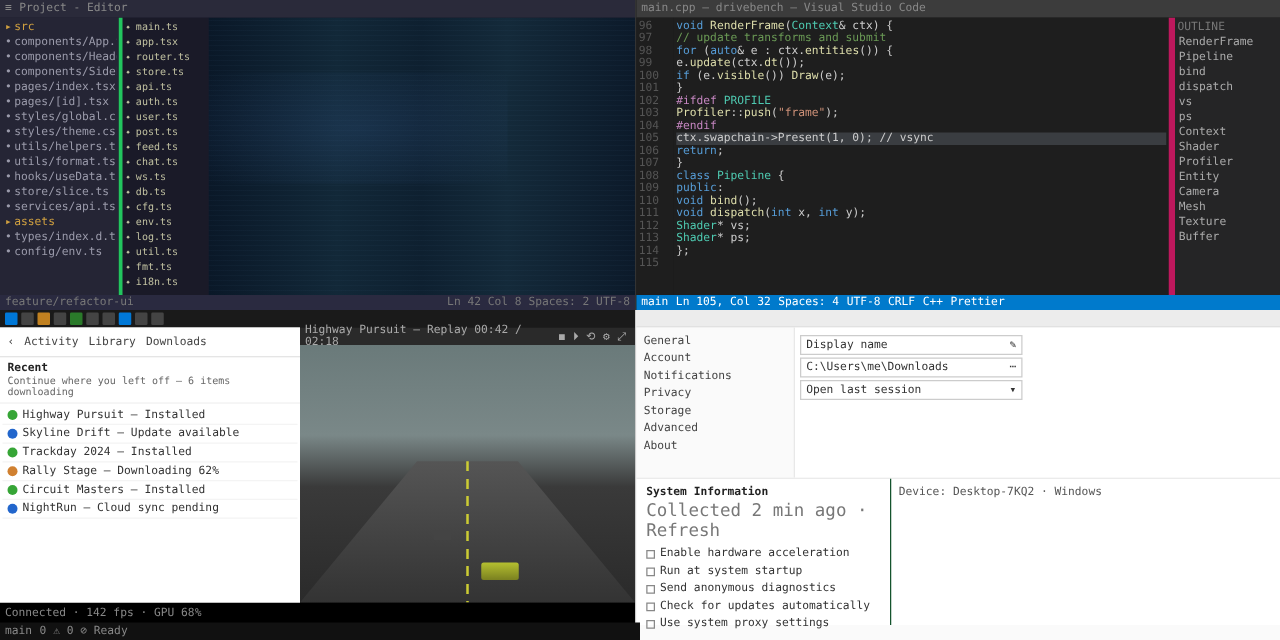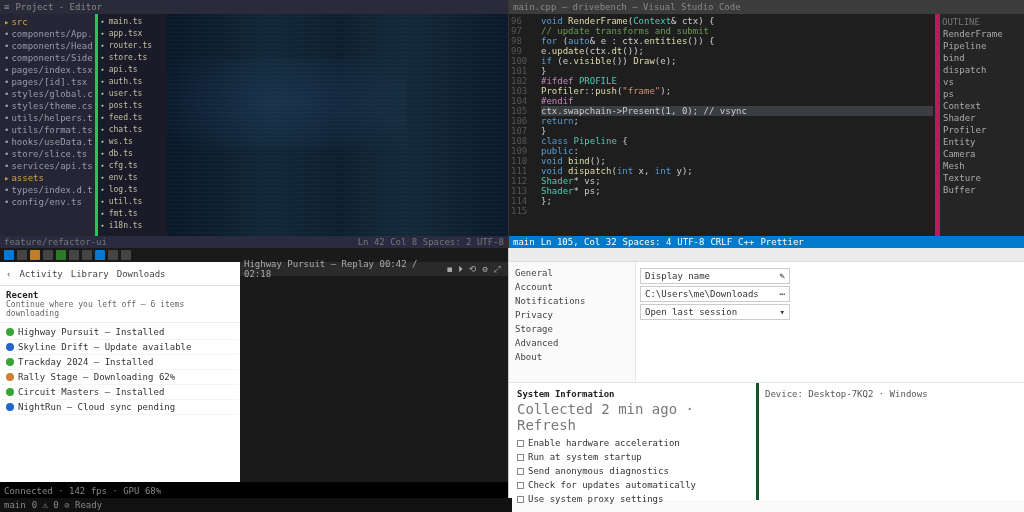--- a/index.html
+++ b/index.html
@@ -32,36 +32,36 @@
 .tbicon{width:10px;height:10px;background:#444;border-radius:1px}
 .tbicon.b{background:#0078d7}.tbicon.y{background:#c08020}.tbicon.g{background:#2a7a2a}
 .q3body{display:flex;height:220px}
 .q3left{width:240px;background:#f5f5f5;display:flex;flex-direction:column}
 .q3tabs{height:24px;background:#fff;border-bottom:1px solid #ddd;display:flex;align-items:center;padding:0 6px;gap:8px;color:#444}
 .q3hdr{background:#fff;padding:4px 6px;border-bottom:1px solid #eee;color:#222}
 .q3list{flex:1;background:#fff;padding:2px;overflow:hidden}
 .q3li{padding:2px 4px;color:#333;display:flex;align-items:center;gap:4px;border-bottom:1px solid #f4f4f4}
 .dot{width:8px;height:8px;border-radius:50%}
 .dot.g{background:#36a536}.dot.b{background:#2266cc}.dot.o{background:#d08030}
-.q3right{flex:1;background:#1a1a1a;display:flex;}
+.q3right{flex:1;background:#1a1a1a;display:flex;flex-direction:column}
 .q3rtb{height:14px;background:#2a2a2a;color:#aaa;padding:0 4px;display:flex;align-items:center;gap:6px;font-size:8px}
 .game{flex:1;background:linear-gradient(#6a7a7a 0%,#7a8888 35%,#3a3a3a 55%,#2a2a2a 100%);position:relative;overflow:hidden}
 .road{position:absolute;left:0;right:0;bottom:0;height:55%;background:linear-gradient(#555 0%,#333 100%);clip-path:polygon(35% 0,65% 0,100% 100%,0 100%)}
 .lane{position:absolute;left:50%;top:45%;bottom:0;width:2px;background:repeating-linear-gradient(#cc3 0,#cc3 8px,transparent 8px,transparent 14px);transform:translateX(-50%)}
 .car{position:absolute;width:30px;height:14px;background:linear-gradient(#b5c030,#7a8020);border-radius:2px;bottom:18px;left:54%}
 .car2{position:absolute;width:14px;height:8px;background:#444;bottom:50px;left:40%}
 .q3bot{height:28px;background:#000;color:#888;padding:4px;font-size:8px}
 .q4 .wtop{height:14px;background:#ececec;border-bottom:1px solid #ddd}
 .q4body{display:flex;height:120px}
 .q4side{width:127px;background:#fafafa;padding:4px;border-right:1px solid #e8e8e8}
 .q4sitem{padding:2px;color:#444;white-space:nowrap;overflow:hidden}
 .q4main{flex:1;background:#fff;padding:4px}
-.inp{border:1px solid #ccc;background:#fff;padding:2px 4px;margin:2px 0;color:#333;width:150px;display:flex;justify-content:space-between}
+.inp{border:1px solid #ccc;background:#fff;padding:2px 4px;margin:2px 0;color:#333;width:178px;display:flex;justify-content:space-between}
 .q4lower{background:#fff;border-top:1px solid #e5e5e5;display:flex;height:118px}
-.q4ll{width:250px;padding:4px;border-right:3px solid #14532d}
+.q4ll{width:204px;padding:4px;border-right:1px solid #14532d}
 .q4lr{flex:1;padding:6px;color:#555}
 .lli{padding:2px 4px;color:#333;display:flex;align-items:center;gap:4px}
 .sq{width:7px;height:7px;border:1px solid #888}
 .absfoot{position:absolute;bottom:0;left:0;width:50%;height:14px;background:#111;display:flex;align-items:center;padding:0 4px;color:#888;font-size:8px;gap:6px}
 </style>
 </head>
 <body>
 
 <div class="q q1">
   <div class="titlebar">

